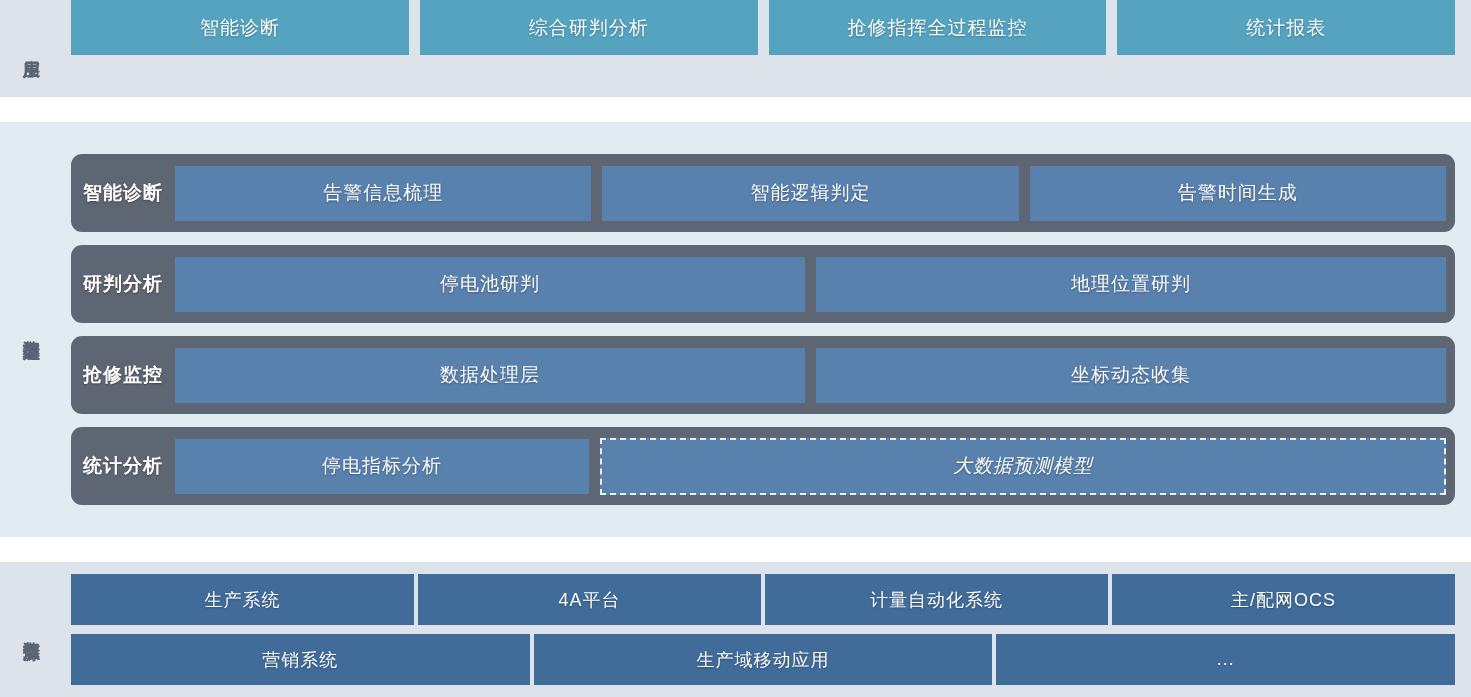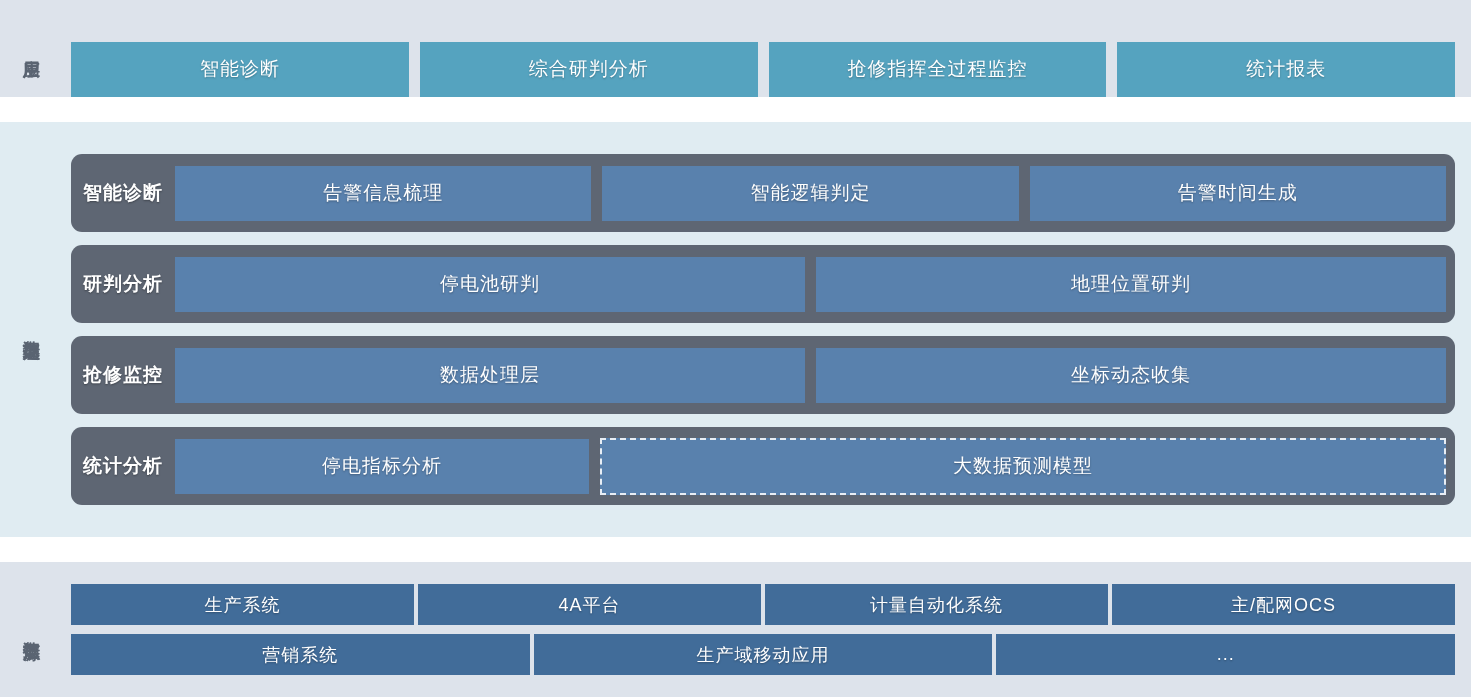--- a/index.html
+++ b/index.html
@@ -53,24 +53,23 @@
     display: flex;
     box-sizing: border-box;
   }
 
   
   #application-layer {
     height: 97px;
     background: #dde3eb;
   }
   #application-layer .layer-body {
-    align-items: flex-end;
+    align-items: flex-start;
     gap: 11px;
     padding: 0 16px 0 9px;
-    margin-top: 31px;
   }
   .app-card {
     flex: 1;
     height: 55px;
     background: #55a3bf;
     color: #ffffff;
     display: flex;
     align-items: center;
     justify-content: center;
     font-size: 19px;
@@ -138,37 +137,37 @@
     justify-content: center;
     font-size: 19px;
     letter-spacing: 1px;
     text-shadow: 0 1px 2px rgba(0,0,0,.3);
     box-sizing: border-box;
   }
   .proc-card.dashed {
     border: 2px dashed #e8eef5;
     height: 57px;
   }
-  .proc-card.wide2 { flex: 2.035; }
+  .proc-card.wide2 { flex: 2.035; font-style: italic; }
 
   
   #data-source-layer {
     height: 135px;
     background: #dde3eb;
   }
   #data-source-layer .layer-body {
     flex-direction: column;
     justify-content: center;
     gap: 9px;
     padding: 0 16px 0 9px;
   }
   .src-row {
     display: flex;
     gap: 4px;
-    height: 41px;
+    height: 51px;
   }
   .src-card {
     flex: 1;
     background: #416c99;
     color: #ffffff;
     display: flex;
     align-items: center;
     justify-content: center;
     font-size: 18px;
     letter-spacing: 1px;

